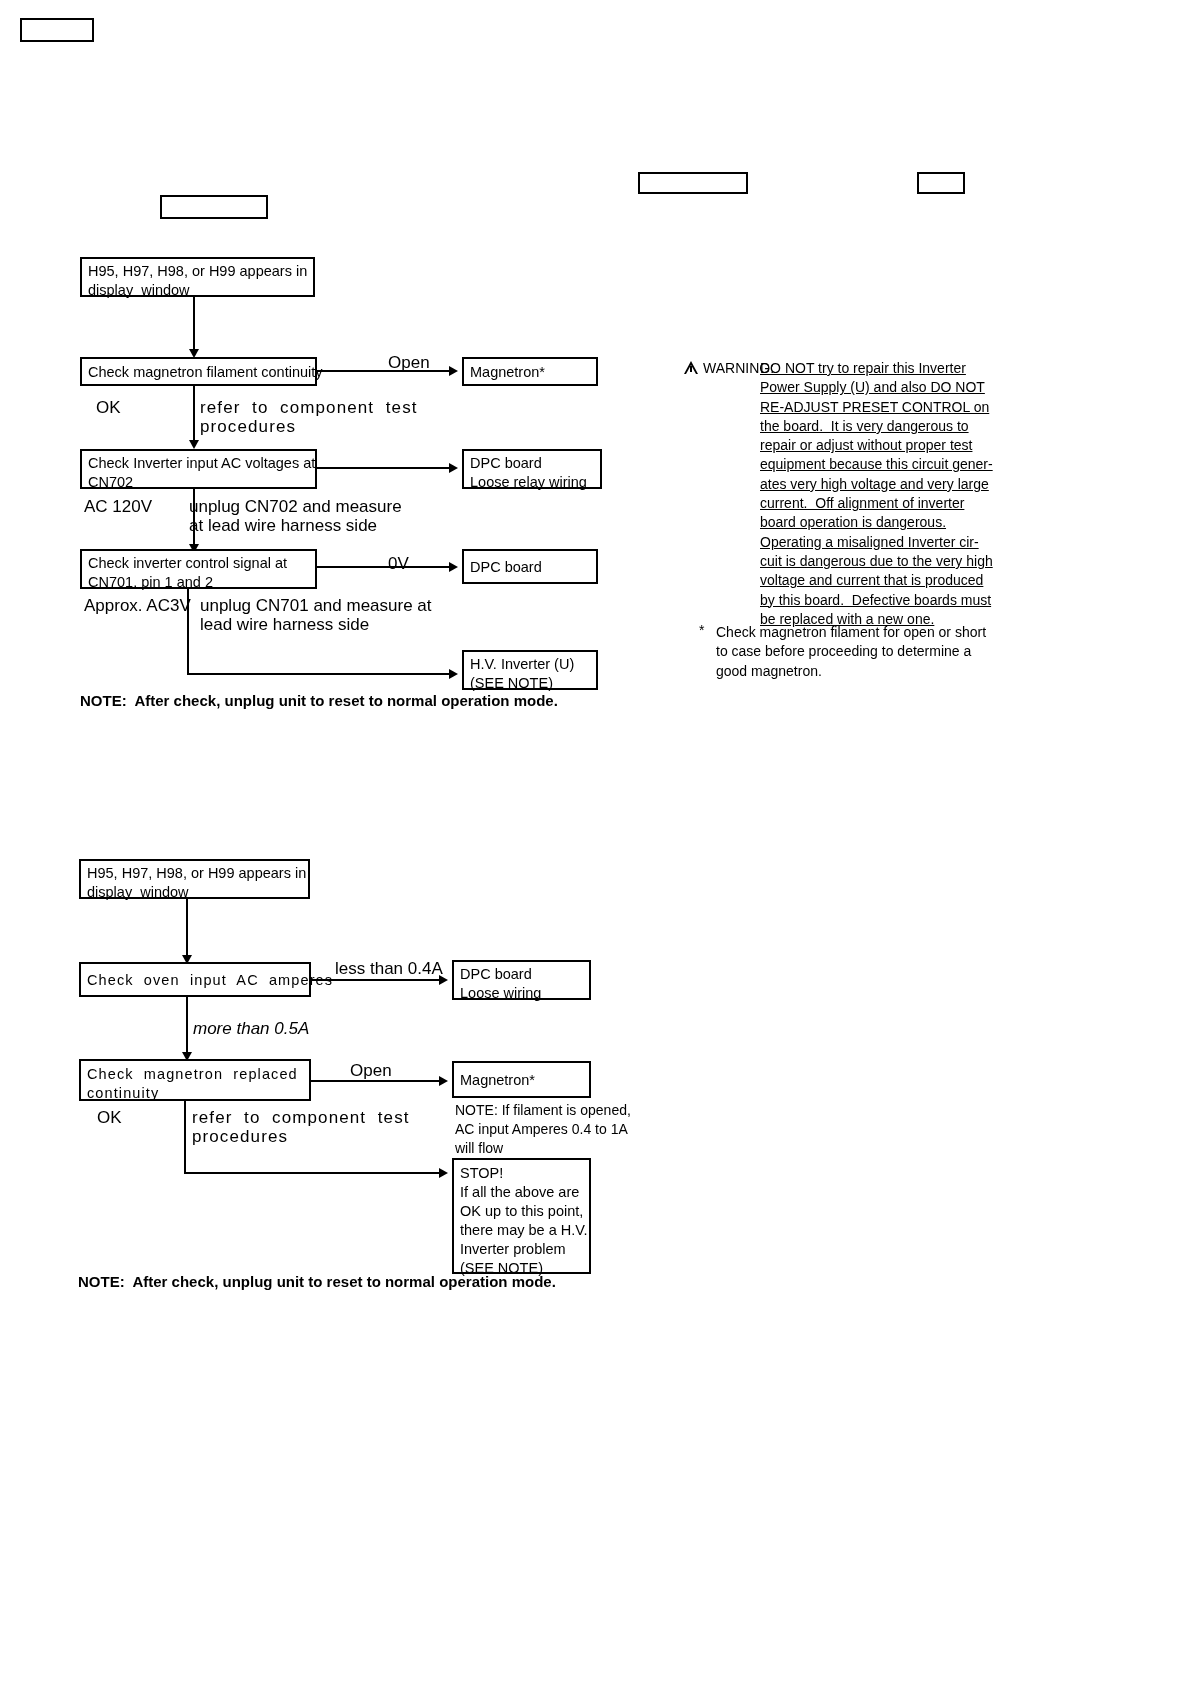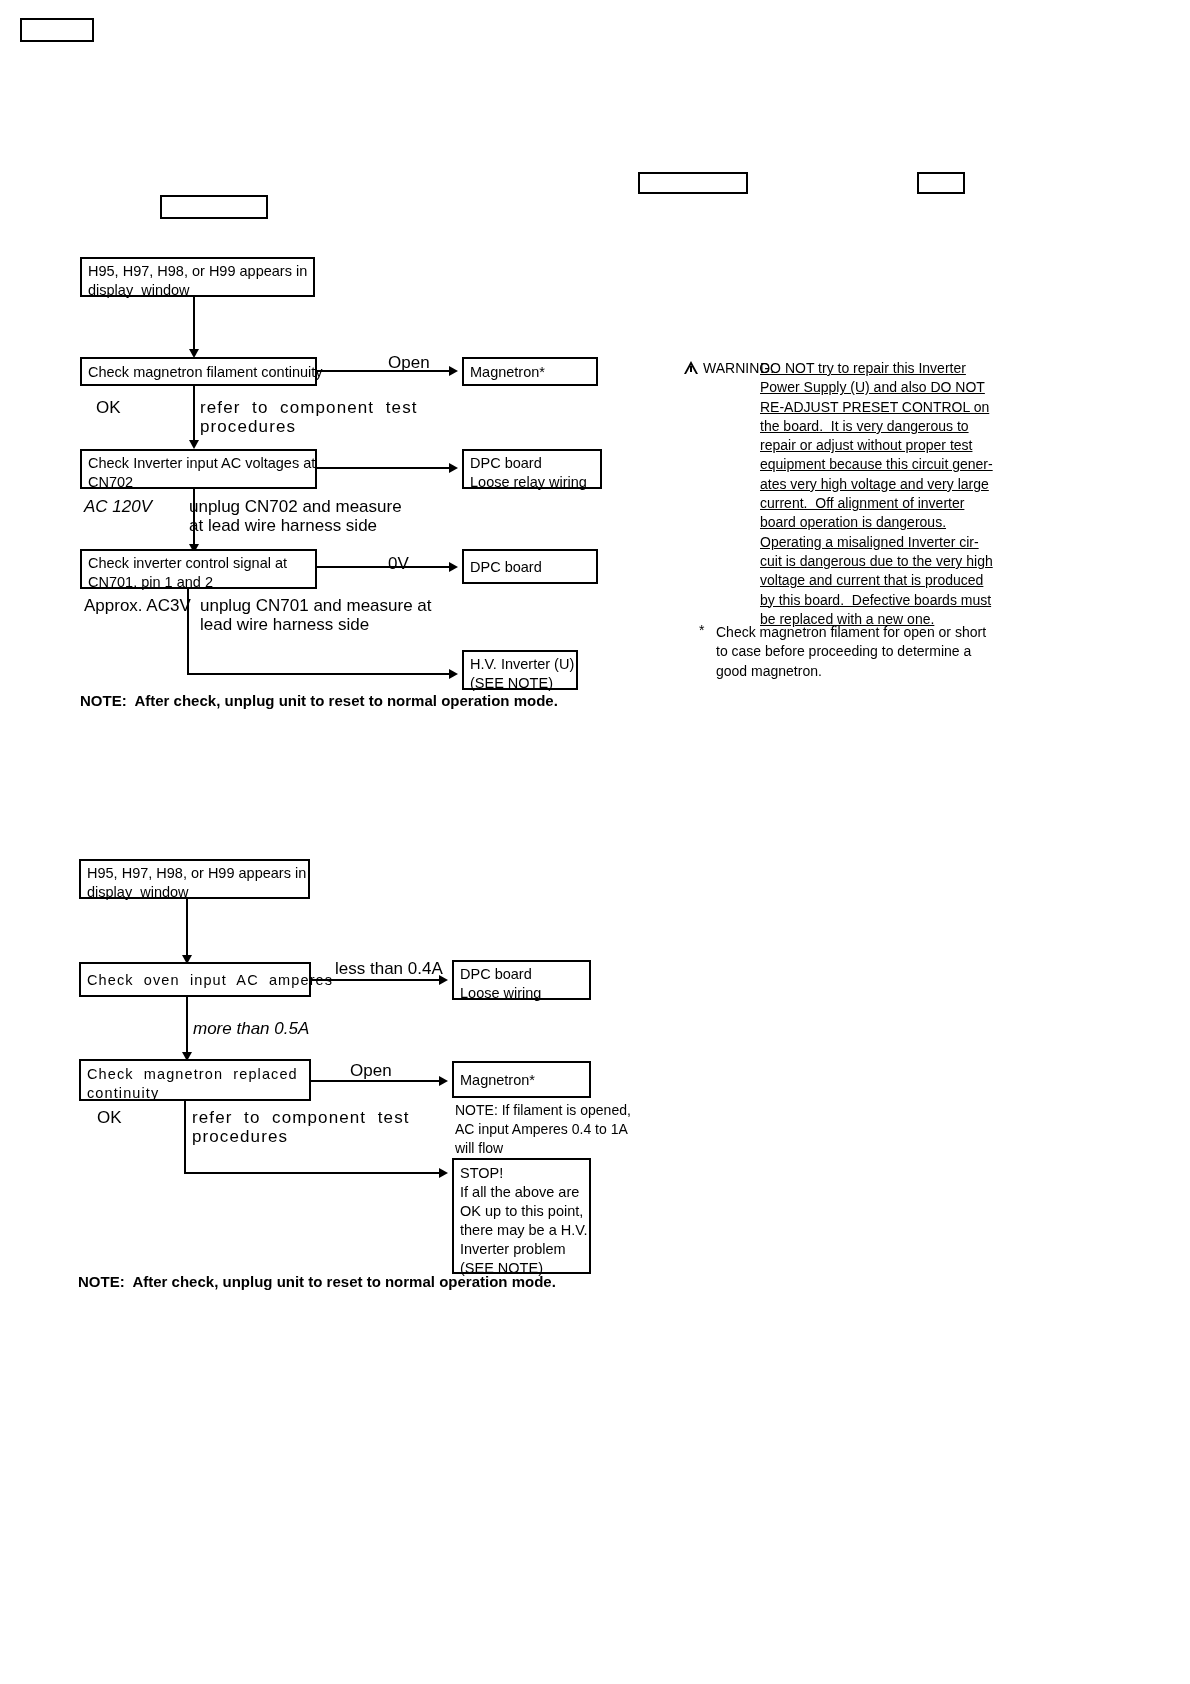--- a/index.html
+++ b/index.html
@@ -73,21 +73,21 @@
   <span class="txt">Check Inverter input AC voltages at
 CN702</span>
 </div>
 <div class="hline" style="left:317px;top:467px;width:132px;"></div>
 <div class="arrowright" style="left:449px;top:463px;"></div>
 <div class="box" style="left:462px;top:449px;width:140px;height:40px;">
   <span class="txt">DPC board
 Loose relay wiring</span>
 </div>
 
-<div class="lbl" style="left:84px;top:497px;font-style:italic;">AC 120V</div>
+<div class="lbl" style="left:84px;top:497px;">AC 120V</div>
 <div class="vline" style="left:193px;top:489px;height:57px;"></div>
 <div class="arrowdown" style="left:189px;top:544px;"></div>
 <div class="lbl" style="left:189px;top:497px;">unplug CN702 and measure
 at lead wire harness side</div>
 
 <div class="box" style="left:80px;top:549px;width:237px;height:40px;">
   <span class="txt">Check inverter control signal at
 CN701, pin 1 and 2</span>
 </div>
 <div class="lbl" style="left:388px;top:547px;margin-top:7px;">0V</div>
@@ -96,21 +96,21 @@
 <div class="box" style="left:462px;top:549px;width:136px;height:35px;">
   <span class="txt" style="top:7px;">DPC board</span>
 </div>
 
 <div class="lbl" style="left:84px;top:596px;">Approx. AC3V</div>
 <div class="lbl" style="left:200px;top:596px;">unplug CN701 and measure at
 lead wire harness side</div>
 <div class="vline" style="left:187px;top:589px;height:86px;"></div>
 <div class="hline" style="left:187px;top:673px;width:262px;"></div>
 <div class="arrowright" style="left:449px;top:669px;"></div>
-<div class="box" style="left:462px;top:650px;width:116px;height:40px;">
+<div class="box" style="left:462px;top:650px;width:136px;height:40px;">
   <span class="txt">H.V. Inverter (U)
 (SEE NOTE)</span>
 </div>
 
 <div class="note" style="left:80px;top:692px;">NOTE:  After check, unplug unit to reset to normal operation mode.</div>
 
 <div class="triwrap" style="left:684px;top:360px;">
   <div class="outer"></div>
     <div class="inner"></div>
     <div class="bang"></div>

